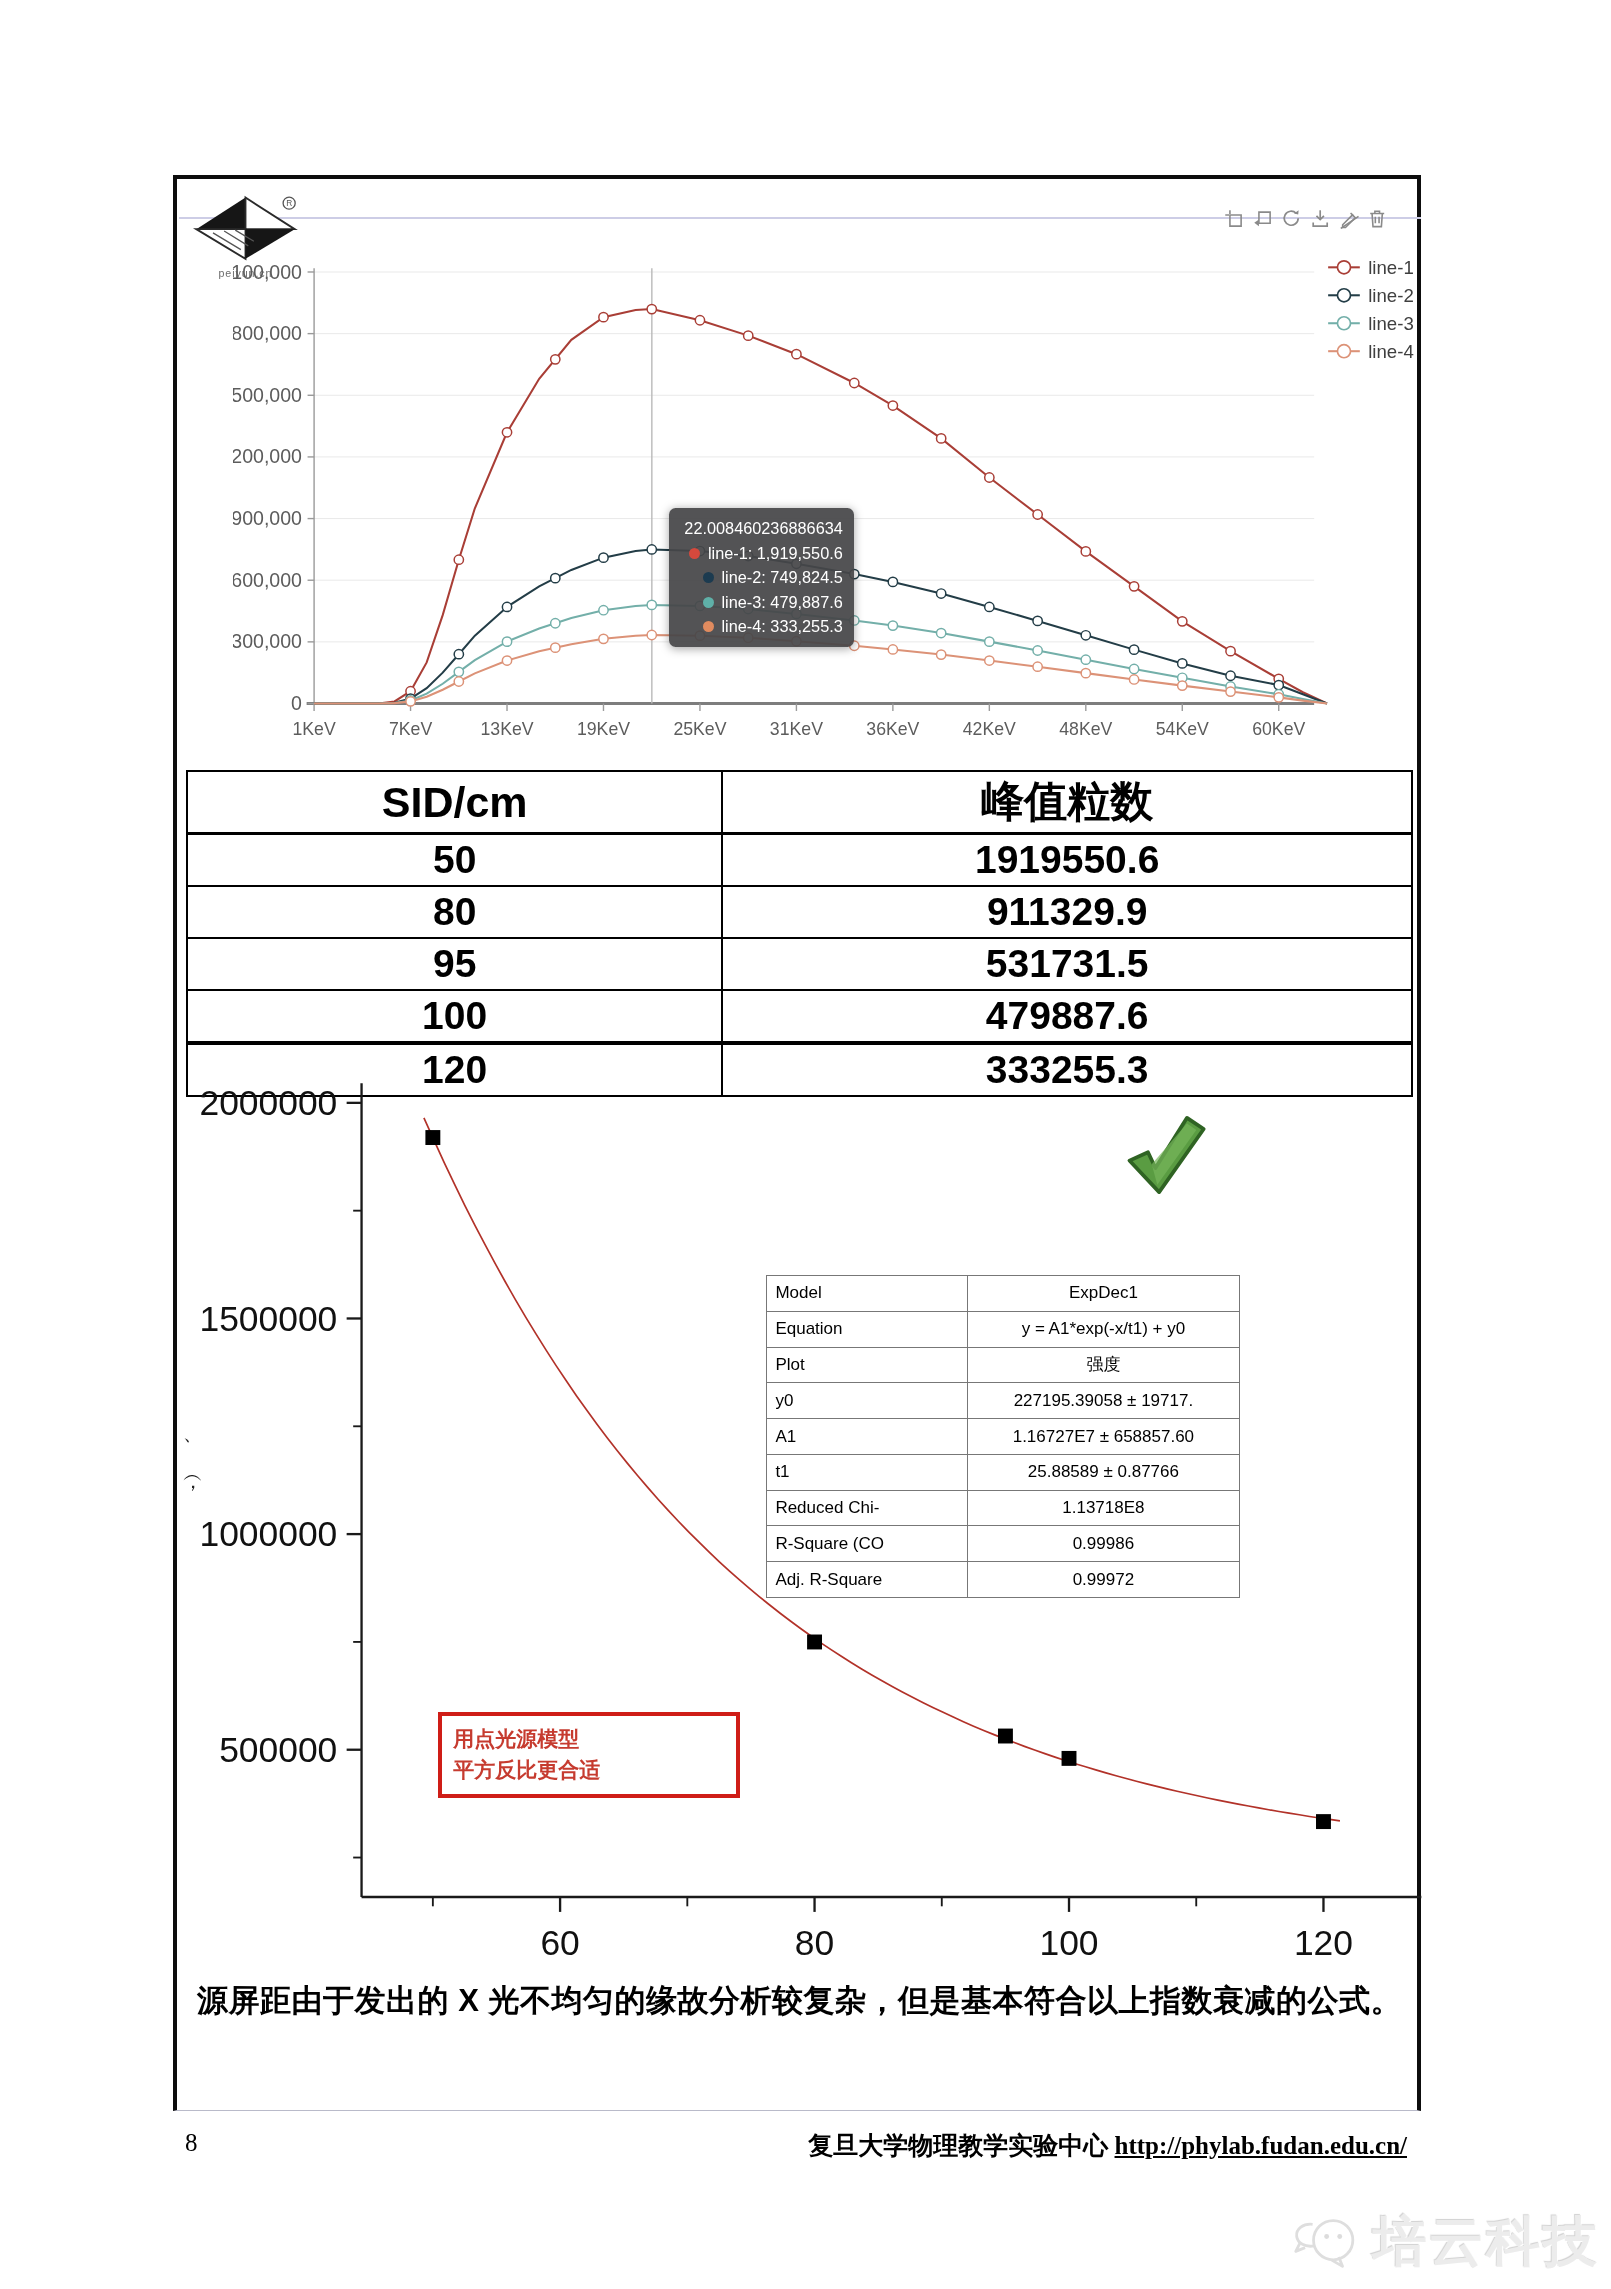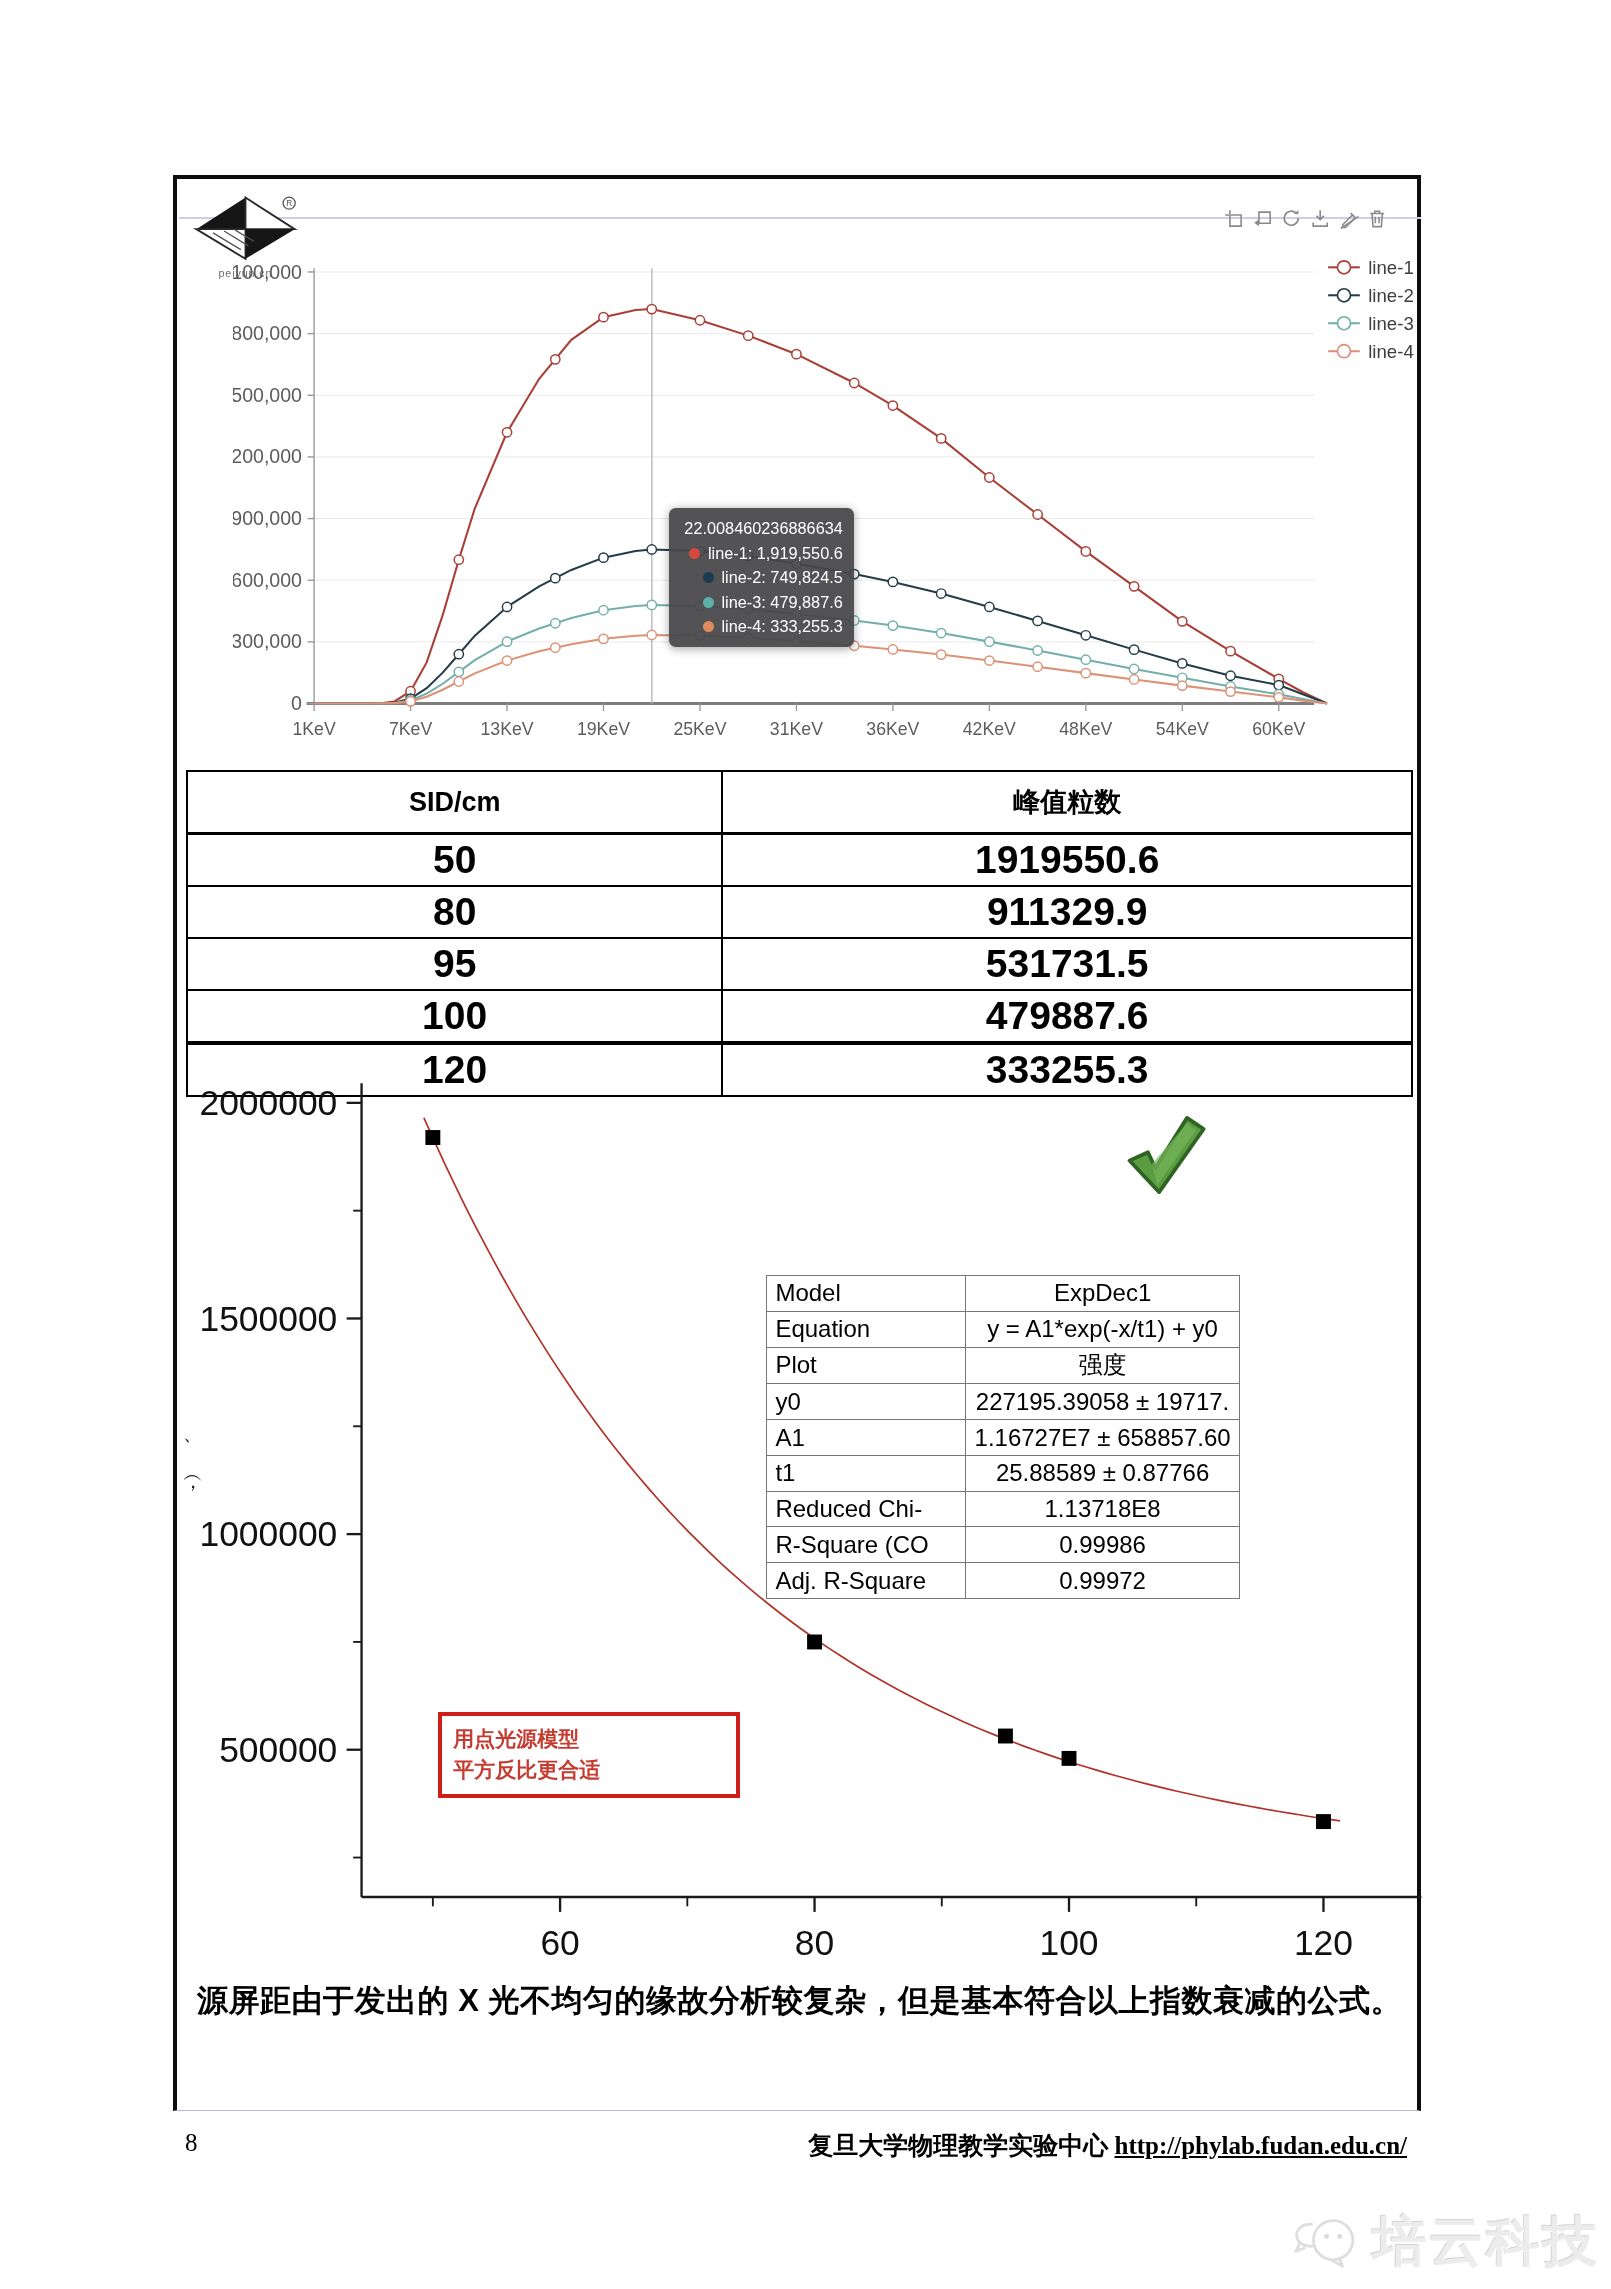--- a/index.html
+++ b/index.html
@@ -14,30 +14,30 @@
   svg text{font-family:"Liberation Sans",sans-serif;}
   #chart1-svg{position:absolute;left:233px;top:244px;}
   .tooltip{position:absolute;left:669px;top:508px;width:185px;box-sizing:border-box;
            background:rgba(70,70,72,.93);border-radius:6.5px;padding:8.4px 11.2px;color:#fff;
            font-size:16.3px;line-height:1.5;box-shadow:0 1.9px 9.3px rgba(0,0,0,.35);text-align:right;}
   .tt-row{white-space:nowrap;}
   .tt-row .dot{display:inline-block;width:11.2px;height:11.2px;border-radius:50%;margin-right:7.5px;}
   .data-table{position:absolute;left:186px;top:770px;width:1227px;border-collapse:collapse;
               table-layout:fixed;background:#fff;}
   .data-table th,.data-table td{border:2.8px solid #000;text-align:center;font-weight:bold;color:#000;}
-  .data-table th{height:58px;font-size:27px;}
+  .data-table th{height:58px;font-size:43px;}
   .data-table td{height:48px;font-size:39px;}
   .data-table thead th{border-bottom-width:3.7px;}
   .data-table tbody tr:last-child td{border-top-width:4.7px;}
   .data-table col.c1{width:43.7%;}
   #chart2-svg{position:absolute;left:177px;top:1072px;}
   .yfrag{position:absolute;left:179px;top:1436px;writing-mode:vertical-rl;font-size:20.5px;color:#222;
          letter-spacing:13px;font-family:"Liberation Serif",serif;}
   .fit-table{position:absolute;left:766px;top:1275px;width:474px;border-collapse:collapse;
-             background:#fff;font-size:24px;color:#000;}
+             background:#fff;font-size:17px;color:#000;}
   .fit-table td{border:1.9px solid #777;padding:1.9px 8.4px;height:31px;white-space:nowrap;}
   .fit-table td.k{width:183px;text-align:left;}
   .fit-table td.v{text-align:center;}
   .note-box{position:absolute;left:438px;top:1712px;width:272px;box-sizing:content-box;
             border:4.7px solid #cf1d17;padding:7.5px 11.2px;color:#c63b2f;
             font-family:"Liberation Serif",serif;font-size:21px;line-height:1.5;font-weight:bold;}
   .check{position:absolute;left:1109px;top:1103px;width:104px;height:104px;}
   .body-text{position:absolute;left:188px;top:1980px;width:1223px;font-size:31px;font-weight:bold;
              color:#000;letter-spacing:0.5px;text-align:center;}
   .page-num{position:absolute;left:185px;top:2129px;font-size:25px;color:#000;

